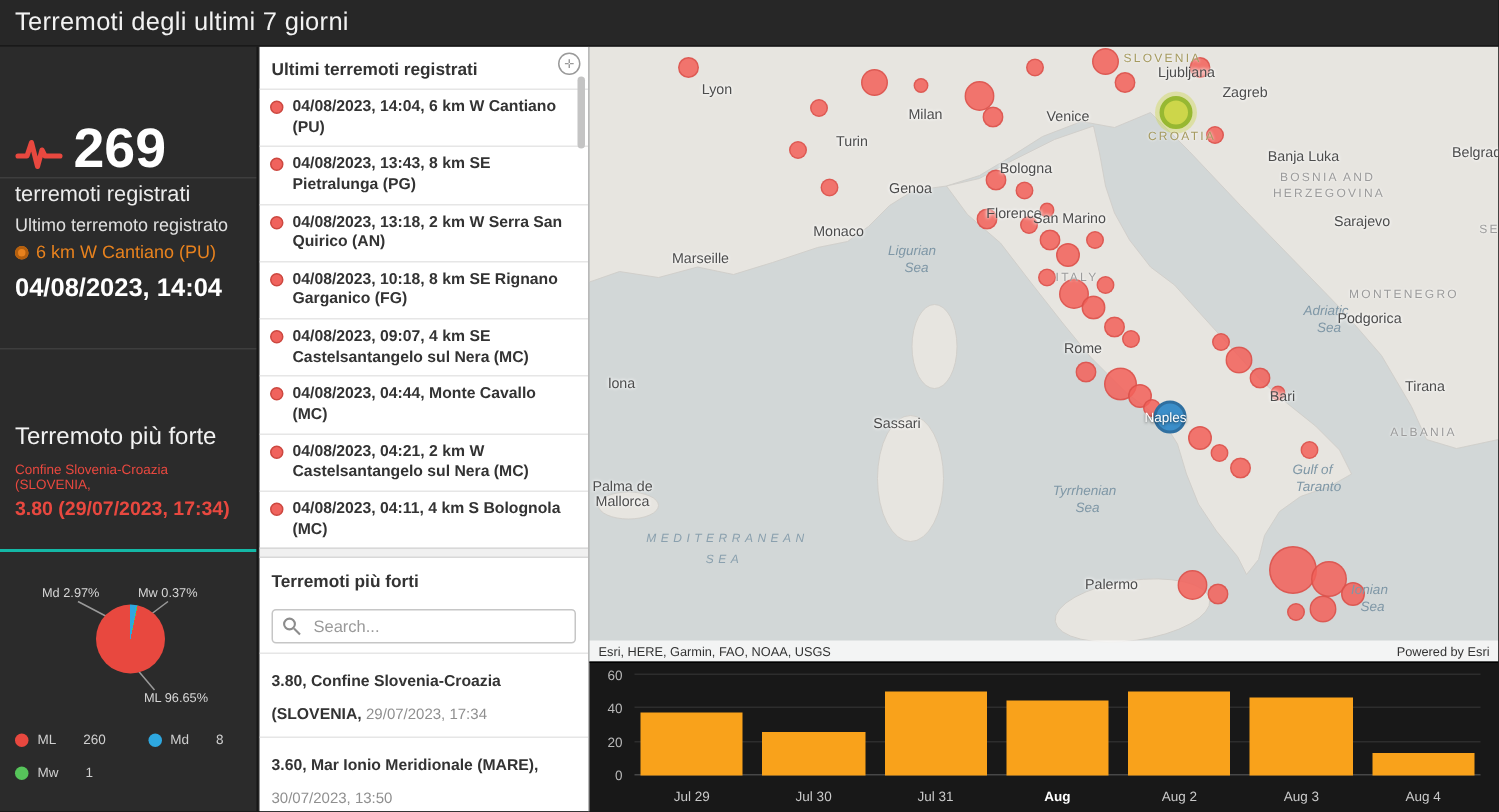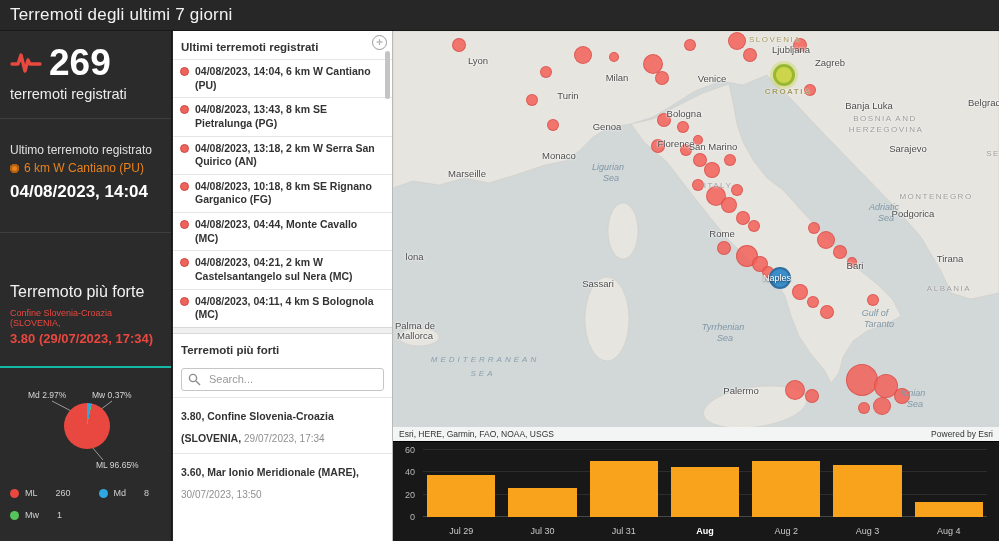--- a/index.html
+++ b/index.html
@@ -9,21 +9,21 @@
   
   .header{position:absolute;left:0;top:0;right:0;height:31px;background:#272727;border-bottom:1px solid #191919;display:flex;align-items:center;padding:0 10px;z-index:10;}
   .header-title{color:#f2f2f2;font-size:17px;font-weight:400;letter-spacing:.2px;}
   .menu-btn{position:absolute;right:8px;top:4px;width:27px;height:23px;border:2px solid #5c6ce0;border-radius:4px;display:flex;flex-direction:column;justify-content:center;align-items:center;gap:3px;cursor:pointer;background:transparent;}
   .menu-btn .bar{width:15px;height:2px;background:#8d99ec;border-radius:1px;}
 
   
   .sidebar{position:absolute;left:0;top:31px;width:172px;bottom:0;background:#2b2b2b;border-right:1px solid #171717;color:#ddd;overflow:hidden;}
   .sb-sec{padding:10px;}
   .stat{height:87px;padding-top:13px;}
-  .stat-row{display:flex;align-items:center;gap:7px;}
+  .stat-row{display:flex;align-items:flex-end;gap:7px;margin-top:36px;}
   .big-num{font-size:37px;font-weight:bold;color:#fff;line-height:1;}
   .stat-label{font-size:14.5px;color:#ececec;margin-top:5px;}
   .last{height:114px;border-top:1px solid #3e3e3e;padding-top:24px;}
   .sec-heading{font-size:12px;color:#e0e0e0;}
   .loc-row{display:flex;align-items:center;gap:5px;margin-top:4px;}
   .loc-icon{width:9px;height:9px;border-radius:50%;background:#e8821e;box-shadow:inset 0 0 0 2px #b45f0e;flex:0 0 auto;}
   .loc-text{font-size:12px;color:#e8821e;}
   .last-datetime{font-size:17px;font-weight:bold;color:#fff;margin-top:7px;}
   .strongest{height:134px;border-top:1px solid #3e3e3e;}
   .strongest .sec-heading2{font-size:16px;color:#f2f2f2;margin-top:40px;}
@@ -179,20 +179,24 @@
           <span class="dot"></span>
           <span class="l-text">04/08/2023, 13:43, 8 km SE Pietralunga (PG)</span>
         </div>
         <div class="l-item">
           <span class="dot"></span>
           <span class="l-text">04/08/2023, 13:18, 2 km W Serra San Quirico (AN)</span>
         </div>
         <div class="l-item">
           <span class="dot"></span>
           <span class="l-text">04/08/2023, 10:18, 8 km SE Rignano Garganico (FG)</span>
+        </div>
+        <div class="l-item">
+          <span class="dot"></span>
+          <span class="l-text">04/08/2023, 09:07, 4 km SE Castelsantangelo sul Nera (MC)</span>
         </div>
         <div class="l-item">
           <span class="dot"></span>
           <span class="l-text">04/08/2023, 04:44, Monte Cavallo (MC)</span>
         </div>
         <div class="l-item">
           <span class="dot"></span>
           <span class="l-text">04/08/2023, 04:21, 2 km W Castelsantangelo sul Nera (MC)</span>
         </div>
         <div class="l-item">
@@ -279,21 +283,21 @@
         <div class="marker blue" style="width: 22px; height: 22px; left: 376px; top: 236px;"></div>
       </div>
     <div class="map-labels">
         <div class="mlabel city" style="left: 85px; top: 29px;">Lyon</div>
         <div class="mlabel city" style="left: 175px; top: 64px;">Turin</div>
         <div class="mlabel city" style="left: 224px; top: 46px;">Milan</div>
         <div class="mlabel city" style="left: 319px; top: 47px;">Venice</div>
         <div class="mlabel country-olive" style="left: 382px; top: 8px;">SLOVENIA</div>
         <div class="mlabel city" style="left: 398px; top: 18px;">Ljubljana</div>
         <div class="mlabel city" style="left: 437px; top: 31px;">Zagreb</div>
-        <div class="mlabel country-olive" style="left: 395px; top: 60px; font-weight: bold;">CROATIA</div>
+        <div class="mlabel country-olive" style="left: 395px; top: 60px;">CROATIA</div>
         <div class="mlabel city" style="left: 214px; top: 95px;">Genoa</div>
         <div class="mlabel city" style="left: 291px; top: 82px;">Bologna</div>
         <div class="mlabel city" style="left: 166px; top: 124px;">Monaco</div>
         <div class="mlabel city" style="left: 74px; top: 142px;">Marseille</div>
         <div class="mlabel city" style="left: 283px; top: 112px;">Florence</div>
         <div class="mlabel city" style="left: 320px; top: 115px;">San Marino</div>
         <div class="mlabel water" style="left: 215px; top: 136px;">Ligurian</div>
         <div class="mlabel water" style="left: 218px; top: 147px;">Sea</div>
         <div class="mlabel country" style="left: 325px; top: 154px;">ITALY</div>
         <div class="mlabel city" style="left: 329px; top: 202px;">Rome</div>

